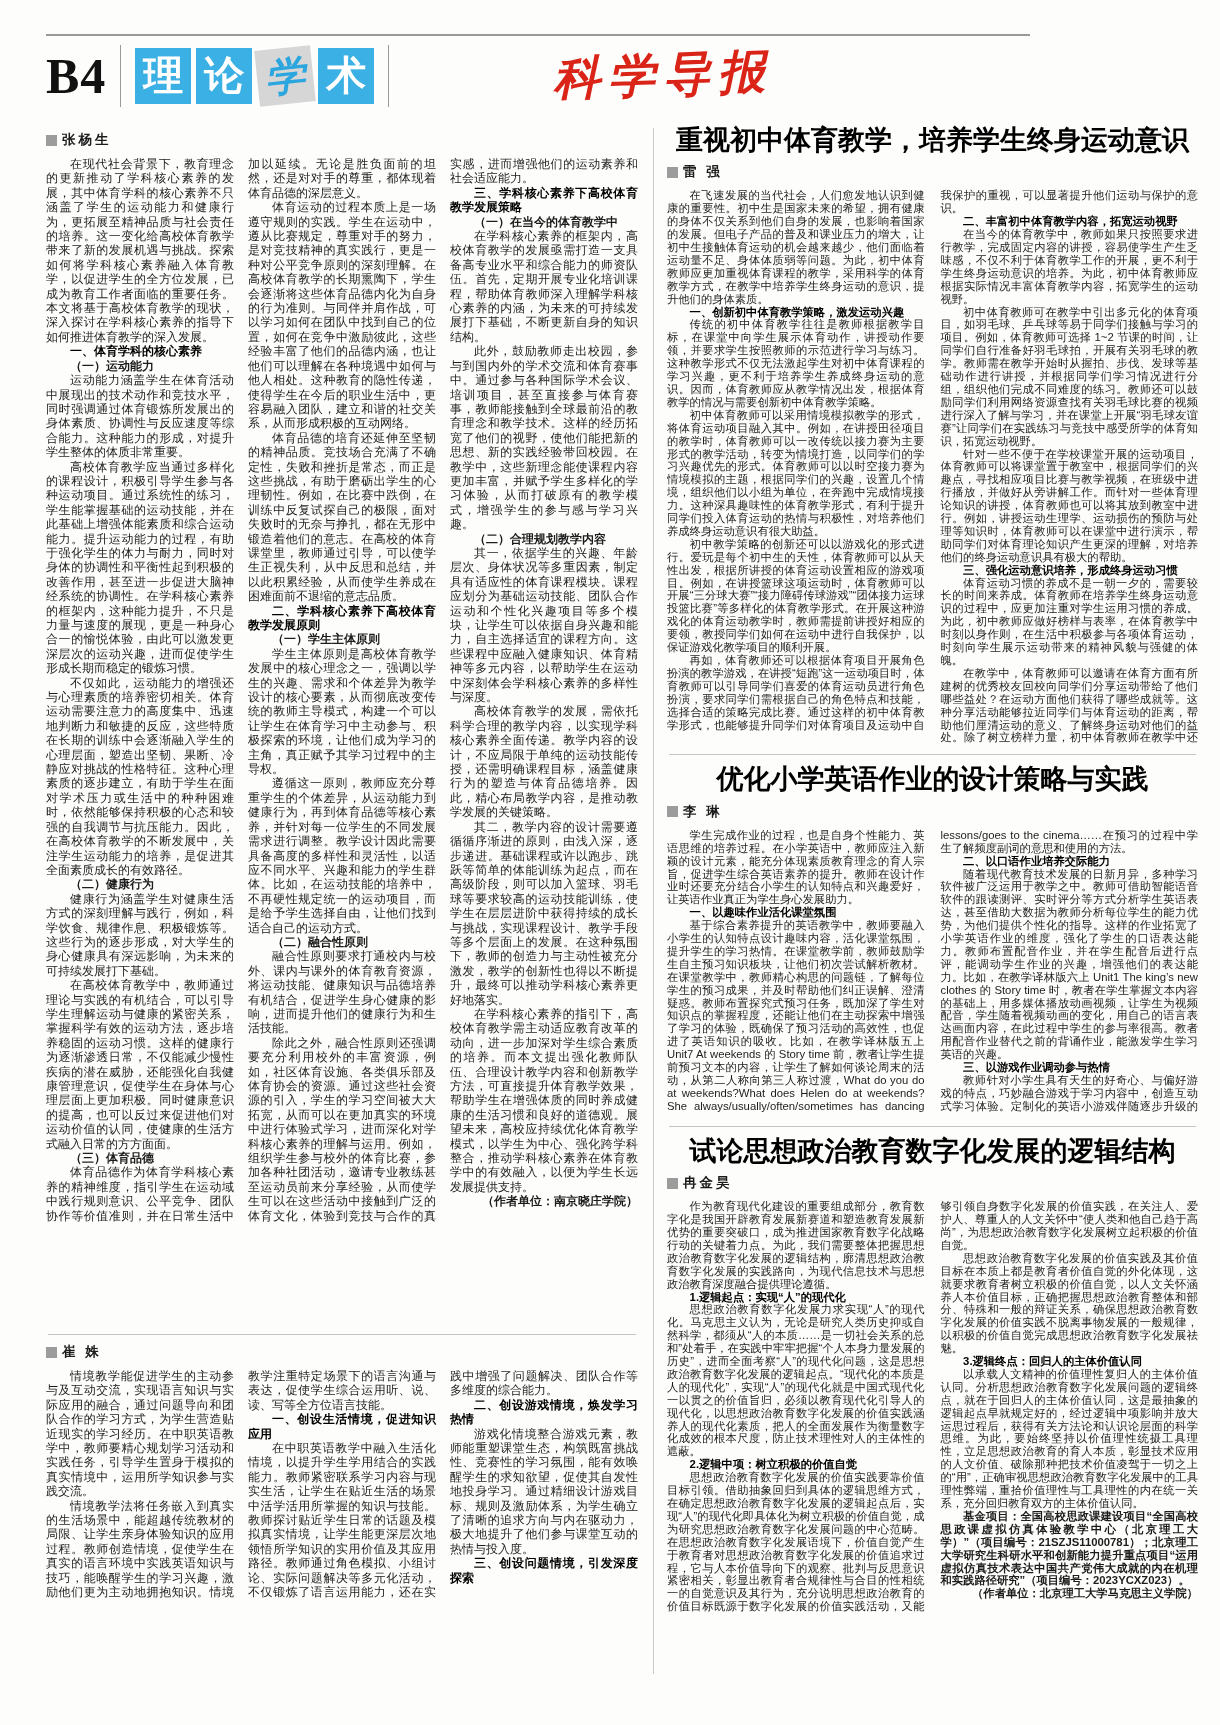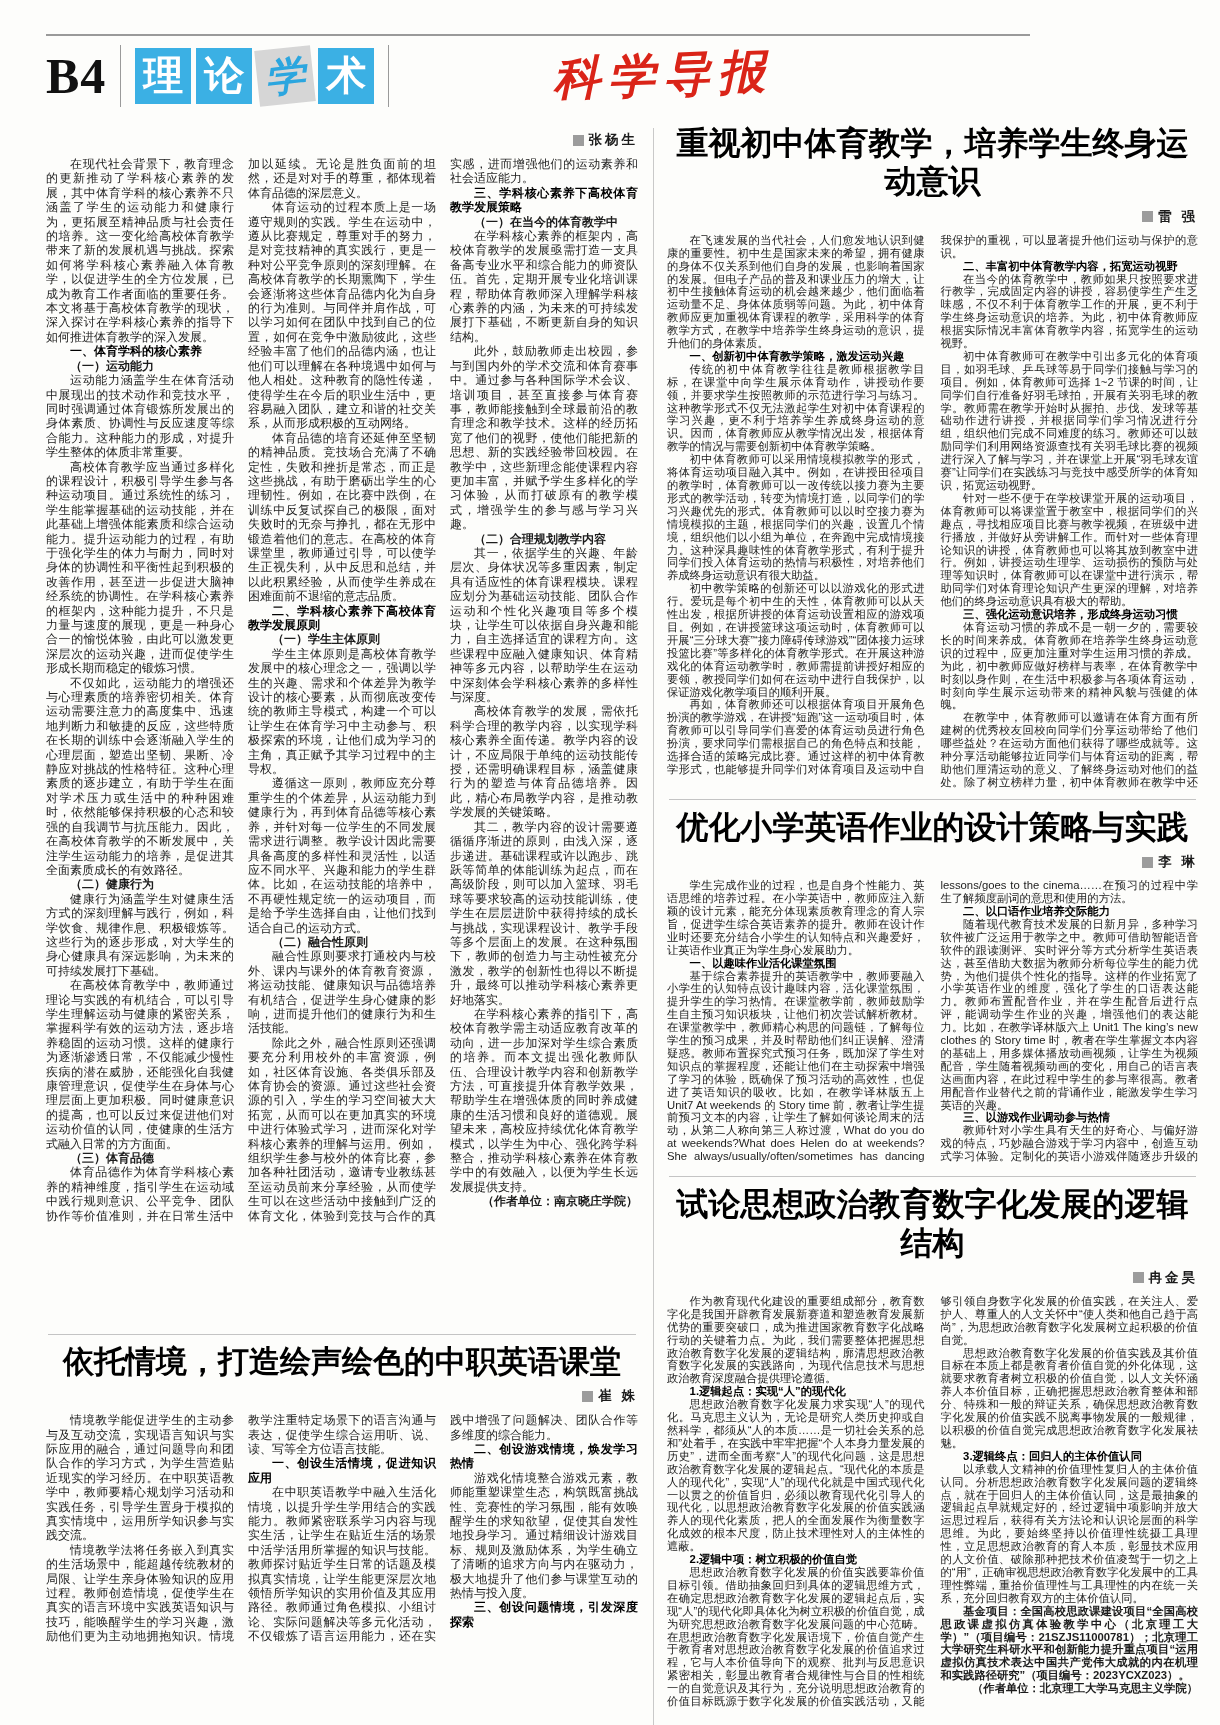--- a/index.html
+++ b/index.html
@@ -29,38 +29,38 @@
 
   
   .main { display:flex; margin-top:6px; }
   .colL { width:592px; }
   .blockdiv { width:1px; background:#c9c9c9; margin:4px 13px 0 15px; }
   .colR { flex:1; }
   .art-divider { border:none; border-top:1px solid #c4c4c4; margin:9px 2px 8px 2px; }
 
   
   .a-title { text-align:center; font-weight:bold; color:#000; line-height:1.2; }
-  .byline { display:flex; align-items:center; justify-content:flex-end; margin:7px 0 8px 0;
+  .byline { display:flex; align-items:center; justify-content:flex-start; margin:7px 0 8px 0;
             font-size:13.5px; font-weight:bold; letter-spacing:3px; }
   .byline .sq { width:11px; height:11px; background:#9c9c9c; }
   .body { text-align:justify; overflow:hidden; }
   .body p { margin:0; }
   .t-p { text-indent:2em; }
   .t-h { text-indent:2em; font-weight:bold; color:#000; }
   .t-k { text-indent:2em; font-family:"DejaVu Serif", serif; font-weight:bold; }
   .t-a { text-align:right; font-weight:bold; }
   .t-f { text-indent:2em; font-weight:bold; }
 
   
   .colL .a-title { font-size:31px; }
   .colL .body { column-count:3; column-gap:14px; font-size:12px; line-height:14.4px; }
   #a1-body { height:1168px; }
   #a5-body { height:236px; }
   
-  .colR .a-title { font-size:32px; }
+  .colR .a-title { font-size:27px; }
   .colR .body { column-count:2; column-gap:16px; font-size:11.3px; line-height:12.9px; }
   #a2-body { height:556px; }
   #a3-body { height:288px; }
   #a4-body { height:474px; }
 </style>
 </head>
 <body>
 
 <div class="page">
 
@@ -118,21 +118,20 @@
             <p class="t-p">高校体育教学的发展，需依托科学合理的教学内容，以实现学科核心素养全面传递。教学内容的设计，不应局限于单纯的运动技能传授，还需明确课程目标，涵盖健康行为的塑造与体育品德培养。因此，精心布局教学内容，是推动教学发展的关键策略。</p>
             <p class="t-p">其二，教学内容的设计需要遵循循序渐进的原则，由浅入深，逐步递进。基础课程或许以跑步、跳跃等简单的体能训练为起点，而在高级阶段，则可以加入篮球、羽毛球等要求较高的运动技能训练，使学生在层层进阶中获得持续的成长与挑战，实现课程设计、教学手段等多个层面上的发展。在这种氛围下，教师的创造力与主动性被充分激发，教学的创新性也得以不断提升，最终可以推动学科核心素养更好地落实。</p>
             <p class="t-p">在学科核心素养的指引下，高校体育教学需主动适应教育改革的动向，进一步加深对学生综合素质的培养。而本文提出强化教师队伍、合理设计教学内容和创新教学方法，可直接提升体育教学效果，帮助学生在增强体质的同时养成健康的生活习惯和良好的道德观。展望未来，高校应持续优化体育教学模式，以学生为中心、强化跨学科整合，推动学科核心素养在体育教学中的有效融入，以便为学生长远发展提供支持。</p>
             <p class="t-a">（作者单位：南京晓庄学院）</p>
           </div>
       </section>
 
       <hr class="art-divider">
 
       <section>
-        <h2 class="a-title">依托情境，打造绘声绘色的中职英语课堂</h2>
         <div class="byline">
           <span class="sq"></span>
           <span>崔 姝</span>
         </div>
         <div class="body" id="a5-body">
             <p class="t-p">情境教学能促进学生的主动参与及互动交流，实现语言知识与实际应用的融合，通过问题导向和团队合作的学习方式，为学生营造贴近现实的学习经历。在中职英语教学中，教师要精心规划学习活动和实践任务，引导学生置身于模拟的真实情境中，运用所学知识参与实践交流。</p>
             <p class="t-p">情境教学法将任务嵌入到真实的生活场景中，能超越传统教材的局限、让学生亲身体验知识的应用过程。教师创造情境，促使学生在真实的语言环境中实践英语知识与技巧，能唤醒学生的学习兴趣，激励他们更为主动地拥抱知识。情境教学注重特定场景下的语言沟通与表达，促使学生综合运用听、说、读、写等全方位语言技能。</p>
             <p class="t-h">一、创设生活情境，促进知识应用</p>
             <p class="t-p">在中职英语教学中融入生活化情境，以提升学生学用结合的实践能力。教师紧密联系学习内容与现实生活，让学生在贴近生活的场景中活学活用所掌握的知识与技能。教师探讨贴近学生日常的话题及模拟真实情境，让学生能更深层次地领悟所学知识的实用价值及其应用路径。教师通过角色模拟、小组讨论、实际问题解决等多元化活动，不仅锻炼了语言运用能力，还在实践中增强了问题解决、团队合作等多维度的综合能力。</p>
             <p class="t-h">二、创设游戏情境，焕发学习热情</p>

